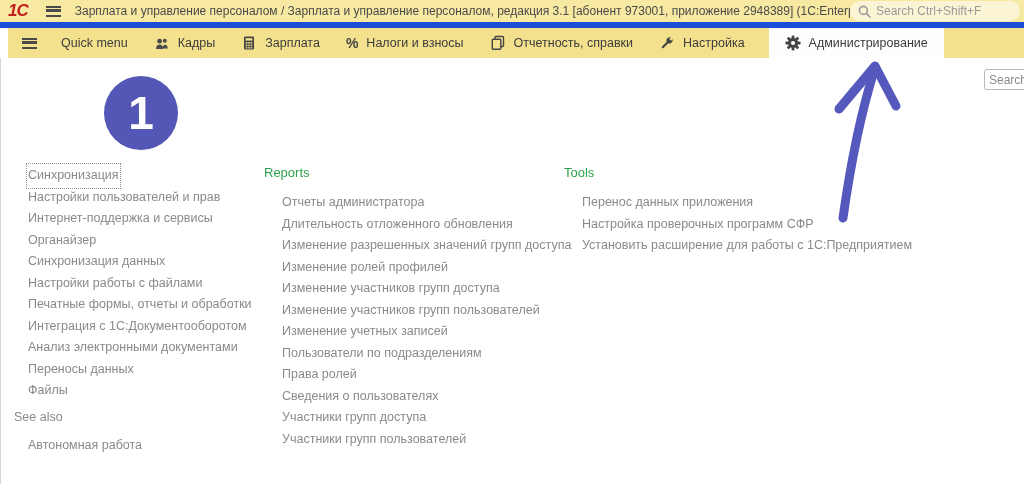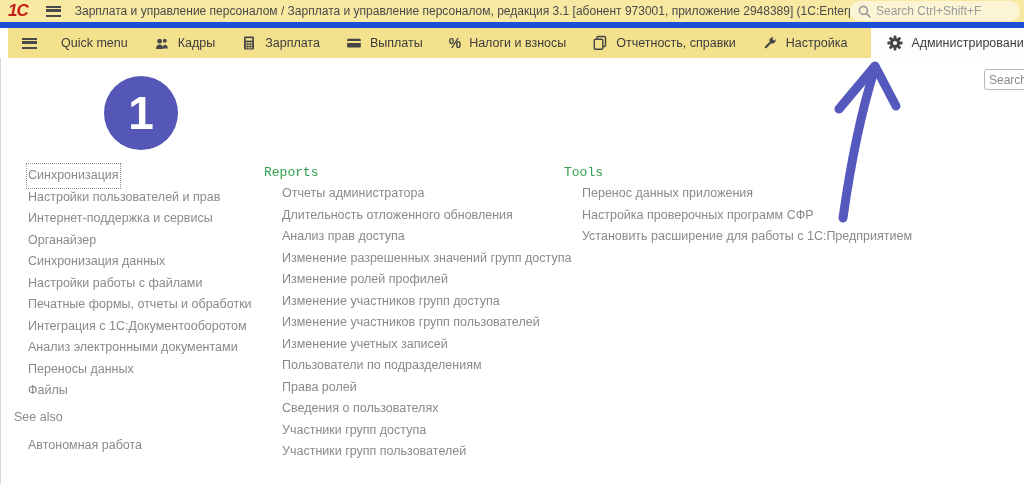--- a/index.html
+++ b/index.html
@@ -35,21 +35,21 @@
   
   .content { position:absolute; left:0; top:58px; width:1024px; height:426px; background:#fff;
              border-left:1px solid #d6d6d6; }
   .content-search { position:absolute; left:983px; top:11px; width:70px; height:21px;
                     border:1px solid #b9b9b9; border-radius:3px; background:#fff; overflow:hidden; }
   .content-search input { border:none; outline:none; font-size:12px; color:#8a8a8a; width:64px;
                           padding:2px 4px; background:transparent; }
   .content-search input::placeholder { color:#8a8a8a; }
 
   .col { position:absolute; }
-  .col-header { font-size:13px; color:#2fa14c; height:21px; line-height:21px;font-family:Liberation Mono, monospace; }
+  .col-header { font-size:13px; color:#2fa14c; margin-bottom:9px; height:21px; line-height:21px; }
   .link { font-size:12.5px; color:#8a8a8a; height:21.5px; line-height:21.5px;
           cursor:pointer; white-space:nowrap; width:max-content; }
   .nav-col   { left:13px;  top:107px; }
   .nav-col .nav-list { padding-left:14px; }
   .primary-nav .link:first-of-type { outline:1px dotted #8f8f8f; outline-offset:1px; }
   .see-also { font-size:12.5px; color:#8a8a8a; margin:5px 0 7px 0; height:21px; line-height:21px; }
   .reports-col { left:263px; top:104px; }
   .reports-col .list, .tools-col .list { padding-left:18px; }
   .tools-col { left:563px; top:104px; }
 
@@ -109,27 +109,20 @@
         <rect x="4.8" y="9.6" width="1.6" height="1.6" fill="#f3e18e"></rect>
           <rect x="7.2" y="9.6" width="1.6" height="1.6" fill="#f3e18e"></rect>
           <rect x="9.6" y="9.6" width="1.6" height="1.6" fill="#f3e18e"></rect>
         <rect x="4.8" y="12.1" width="1.6" height="1.4" fill="#f3e18e"></rect>
           <rect x="7.2" y="12.1" width="1.6" height="1.4" fill="#f3e18e"></rect>
           <rect x="9.6" y="12.1" width="1.6" height="1.4" fill="#f3e18e"></rect>
       </svg>
       <span>Зарплата</span>
     </div>
 
-    <div class="menu-item">
-      <svg width="16" height="16" viewBox="0 0 16 16">
-        <rect x="1.2" y="3.8" width="13.6" height="8.8" rx="1.2" fill="#444"></rect>
-        <rect x="1.2" y="6" width="13.6" height="2" fill="#f3e18e"></rect>
-      </svg>
-      <span>Выплаты</span>
-    </div>
 
     <div class="menu-item">
       <span class="pct">%</span>
       <span>Налоги и взносы</span>
     </div>
 
     <div class="menu-item">
       <svg width="16" height="16" viewBox="0 0 16 16">
         <rect x="5" y="1.5" width="8.5" height="10" rx="1" fill="none" stroke="#444" stroke-width="1.4"></rect>
         <rect x="2.3" y="4.3" width="8.5" height="10" rx="1" fill="#f3e18e" stroke="#444" stroke-width="1.4"></rect>
@@ -191,21 +184,20 @@
       <div class="link">Автономная работа</div>
         </div>
     </div>
 
     <div class="col reports-col">
       <div class="col-header">Reports</div>
       <div class="list">
 
       <div class="link">Отчеты администратора</div>
           <div class="link">Длительность отложенного обновления</div>
-          <div class="link">Анализ прав доступа</div>
           <div class="link">Изменение разрешенных значений групп доступа</div>
           <div class="link">Изменение ролей профилей</div>
           <div class="link">Изменение участников групп доступа</div>
           <div class="link">Изменение участников групп пользователей</div>
           <div class="link">Изменение учетных записей</div>
           <div class="link">Пользователи по подразделениям</div>
           <div class="link">Права ролей</div>
           <div class="link">Сведения о пользователях</div>
           <div class="link">Участники групп доступа</div>
           <div class="link">Участники групп пользователей</div>

